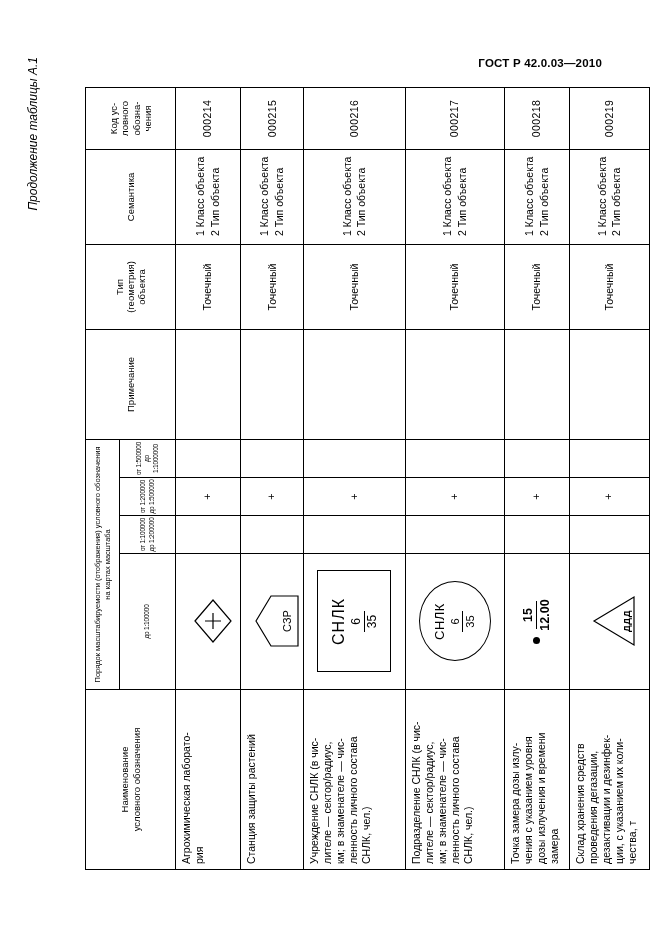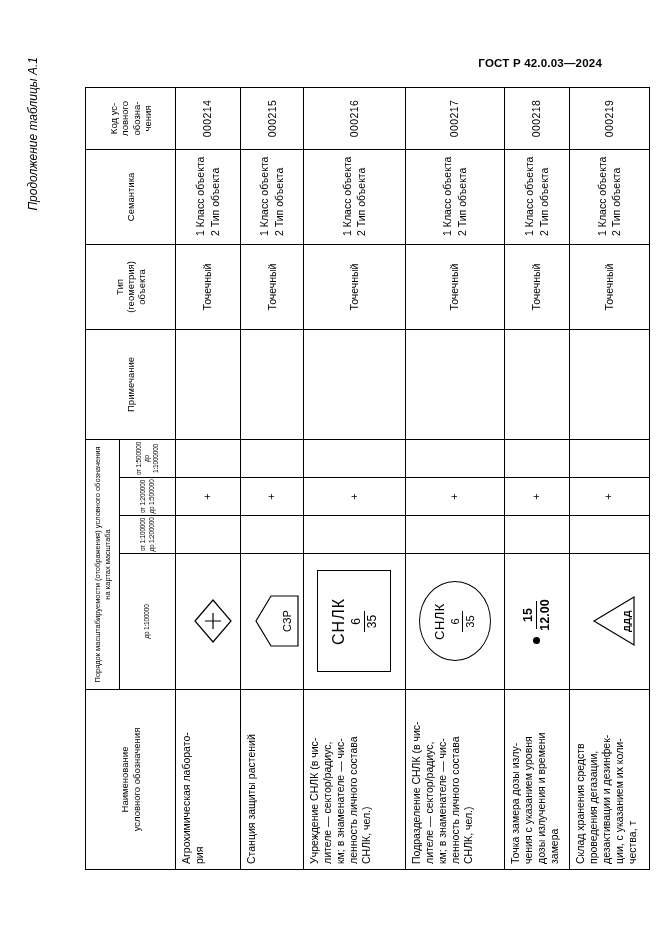--- a/index.html
+++ b/index.html
@@ -61,21 +61,21 @@
   .frac .num { border-bottom:1.2px solid #000; padding:0 7px 1px; }
   .frac .den { padding-top:1px; }
   .sym-dose { display:flex; align-items:center; justify-content:center; gap:6px; }
   .dot { width:7px; height:7px; background:#000; border-radius:50%; flex:0 0 auto; }
 </style>
 </head>
 <body>
 
 <div class="page">
 
-  <div class="running-header">ГОСТ Р 42.0.03—2024</div>
+  <div class="running-header">ГОСТ Р 42.0.03—2010</div>
   <div class="pageno">49</div>
 
   <div class="landscape">
     <div class="caption">Продолжение таблицы А.1</div>
 
     <table class="t">
       <colgroup>
         <col style="width:180px">
           <col style="width:136px">
           <col style="width:38px">

